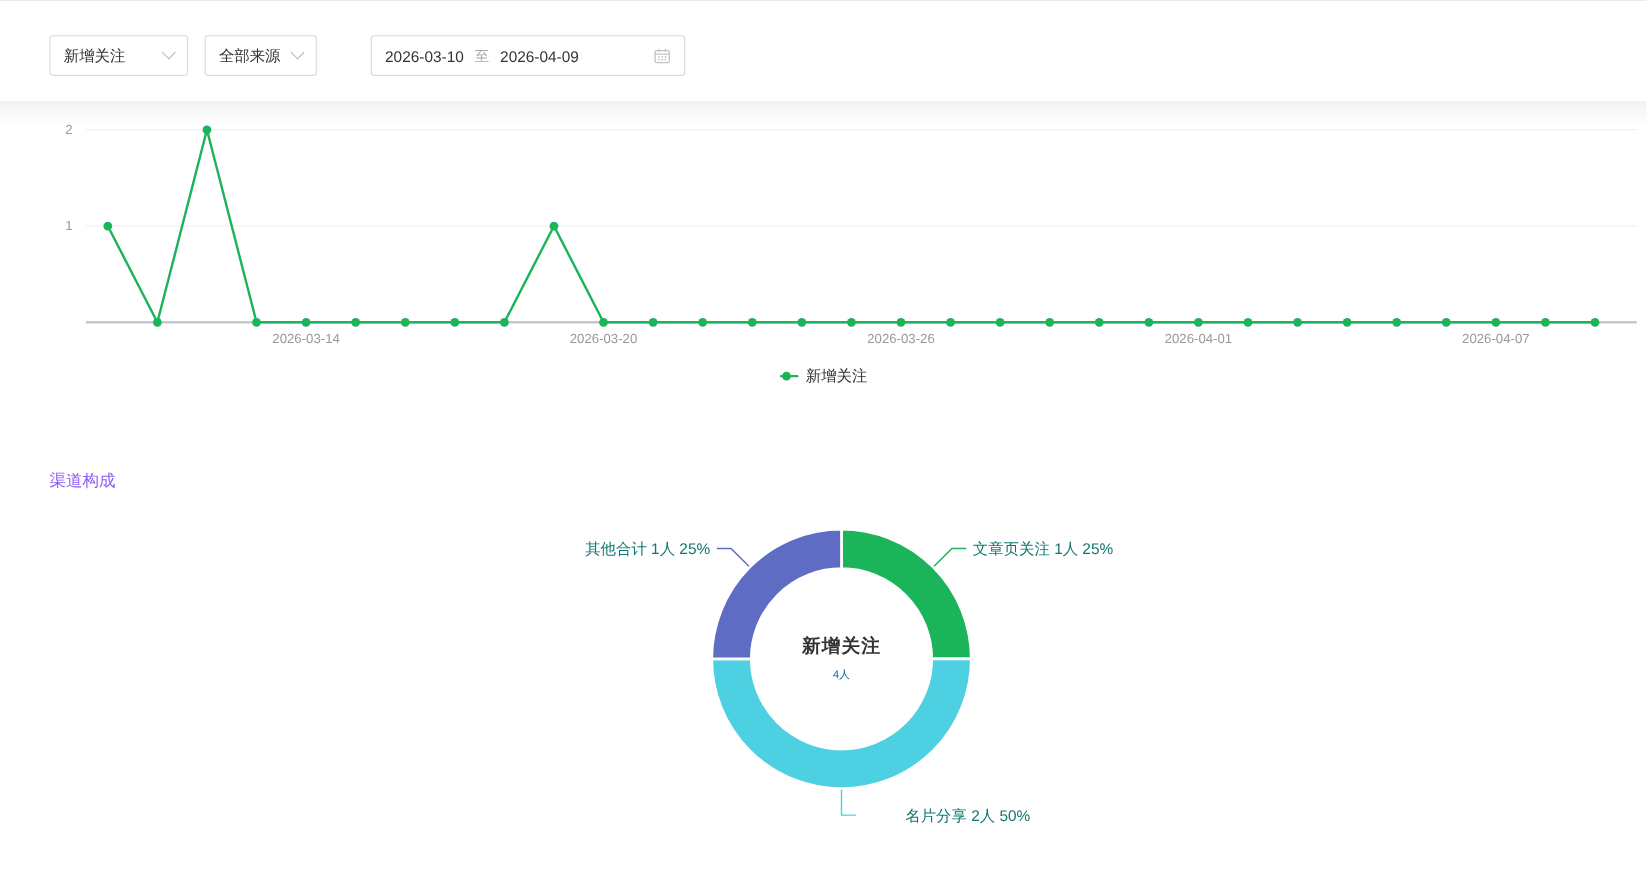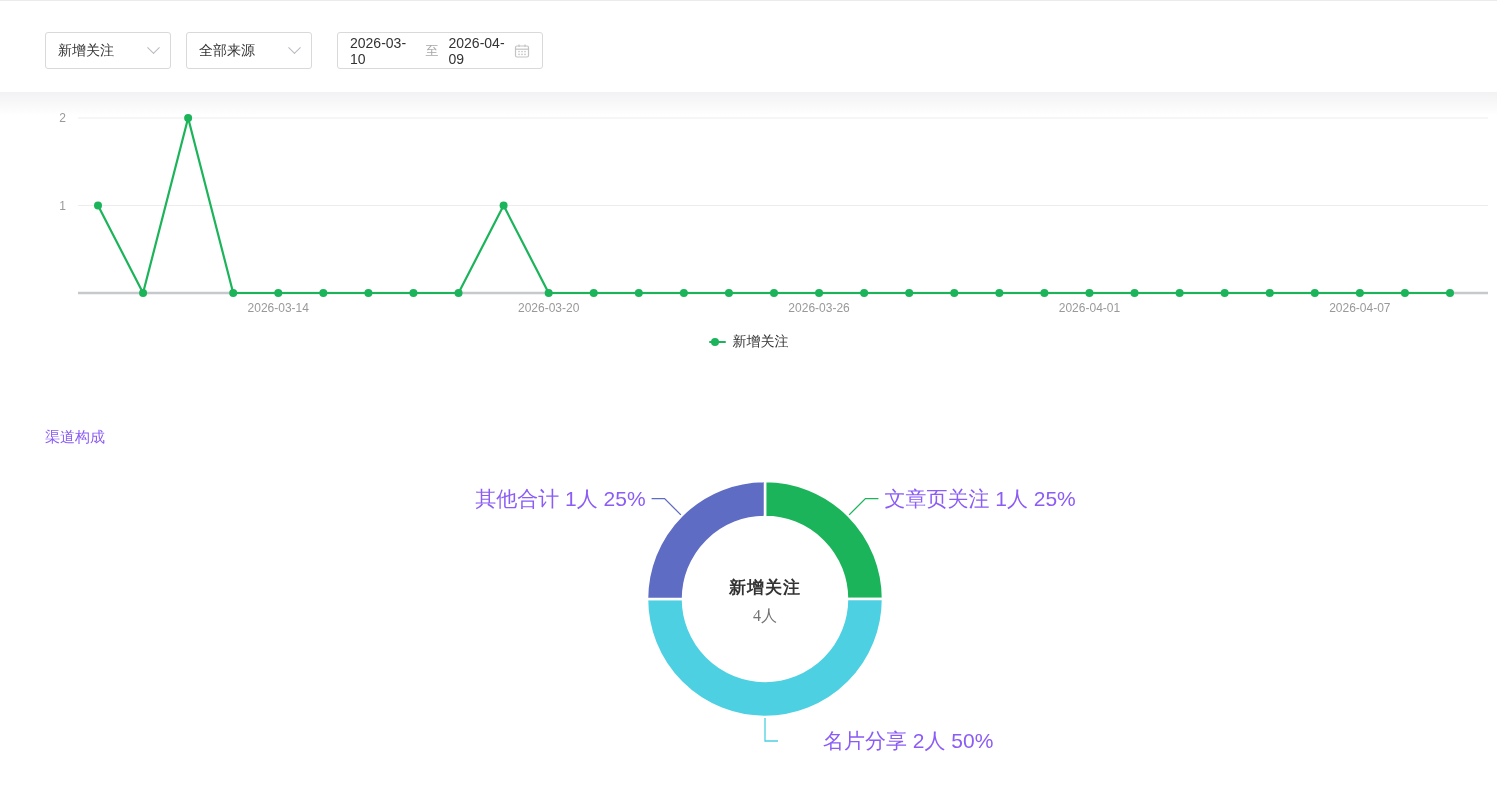--- a/index.html
+++ b/index.html
@@ -10,43 +10,43 @@
   
   .toolbar { position:absolute; top:0; left:0; right:0; height:91px; background:#fff; }
   .divider-band { position:absolute; top:91px; left:0; right:0; height:24px;
     background:linear-gradient(#f2f2f4, #ffffff); }
   .select-box { position:absolute; top:31px; height:37px; border:1px solid #d9d9d9; border-radius:3px;
     background:#fff; display:flex; align-items:center; justify-content:space-between;
     padding:0 12px; font-size:14px; color:#333; cursor:pointer; }
   .select-box .chevron { width:9px; height:9px; border-right:1.5px solid #b6bac0; border-bottom:1.5px solid #b6bac0;
     transform:rotate(45deg) translate(-2px,-2px); margin-left:10px; }
   .box-metric { left:45px; width:126px; }
-  .box-source { left:186px; width:126px; }
-  .date-box { position:absolute; top:31px; left:337px; width:206px; height:37px; border:1px solid #d9d9d9;
+  .box-source { left:186px; width:102px; }
+  .date-box { position:absolute; top:31px; left:337px; width:286px; height:37px; border:1px solid #d9d9d9;
     border-radius:3px; background:#fff; display:flex; align-items:center; padding:0 12px; font-size:14px;
     color:#333; cursor:pointer; }
   .date-box .date-sep { color:#a8a8a8; margin:0 10px; font-size:13px; }
   .date-box .cal { margin-left:auto; display:flex; align-items:center; }
 
   
   .line-chart-wrap { position:absolute; top:95px; left:0; width:1497px; height:230px; }
   .line-legend { position:absolute; top:332px; left:0; right:0; display:flex; justify-content:center;
     align-items:center; cursor:pointer; }
   .line-legend .marker { position:relative; width:17px; height:2px; border-radius:1px; margin-right:7px; }
   .line-legend .marker .mdot { position:absolute; left:2px; top:-3px; width:8px; height:8px; border-radius:50%; }
   .line-legend .ltext { font-size:14px; color:#333; }
 
   
   .section-title { position:absolute; top:427px; left:45px; font-size:15px; color:#8b5cf6; }
   .donut-section { position:absolute; top:460px; left:0; width:1497px; height:341px; }
   .donut-section svg { position:absolute; left:0; top:0; }
-  .pie-label { position:absolute; font-size:21px; color:#8b5cf6; white-space:nowrap; line-height:20px; }
+  .pie-label { position:absolute; font-size:14px; color:#0f766e; white-space:nowrap; line-height:20px; }
   .donut-center { position:absolute; left:765px; top:575px; transform:translateX(-50%); text-align:center; width:220px; margin-left:-110px; transform:none; }
   .donut-center .ct { font-size:17px; font-weight:bold; color:#333; letter-spacing:1px; }
-  .donut-center .cv { font-size:16px; color:#737373; margin-top:7px;font-family:Liberation Serif, serif; }
+  .donut-center .cv { font-size:10px; color:#0369a1; margin-top:7px; }
 </style>
 </head>
 <body>
 
 <div class="page">
 
   <div class="toolbar">
     <div class="select-box box-metric">
       <span>新增关注</span>
       <span class="chevron"></span>

